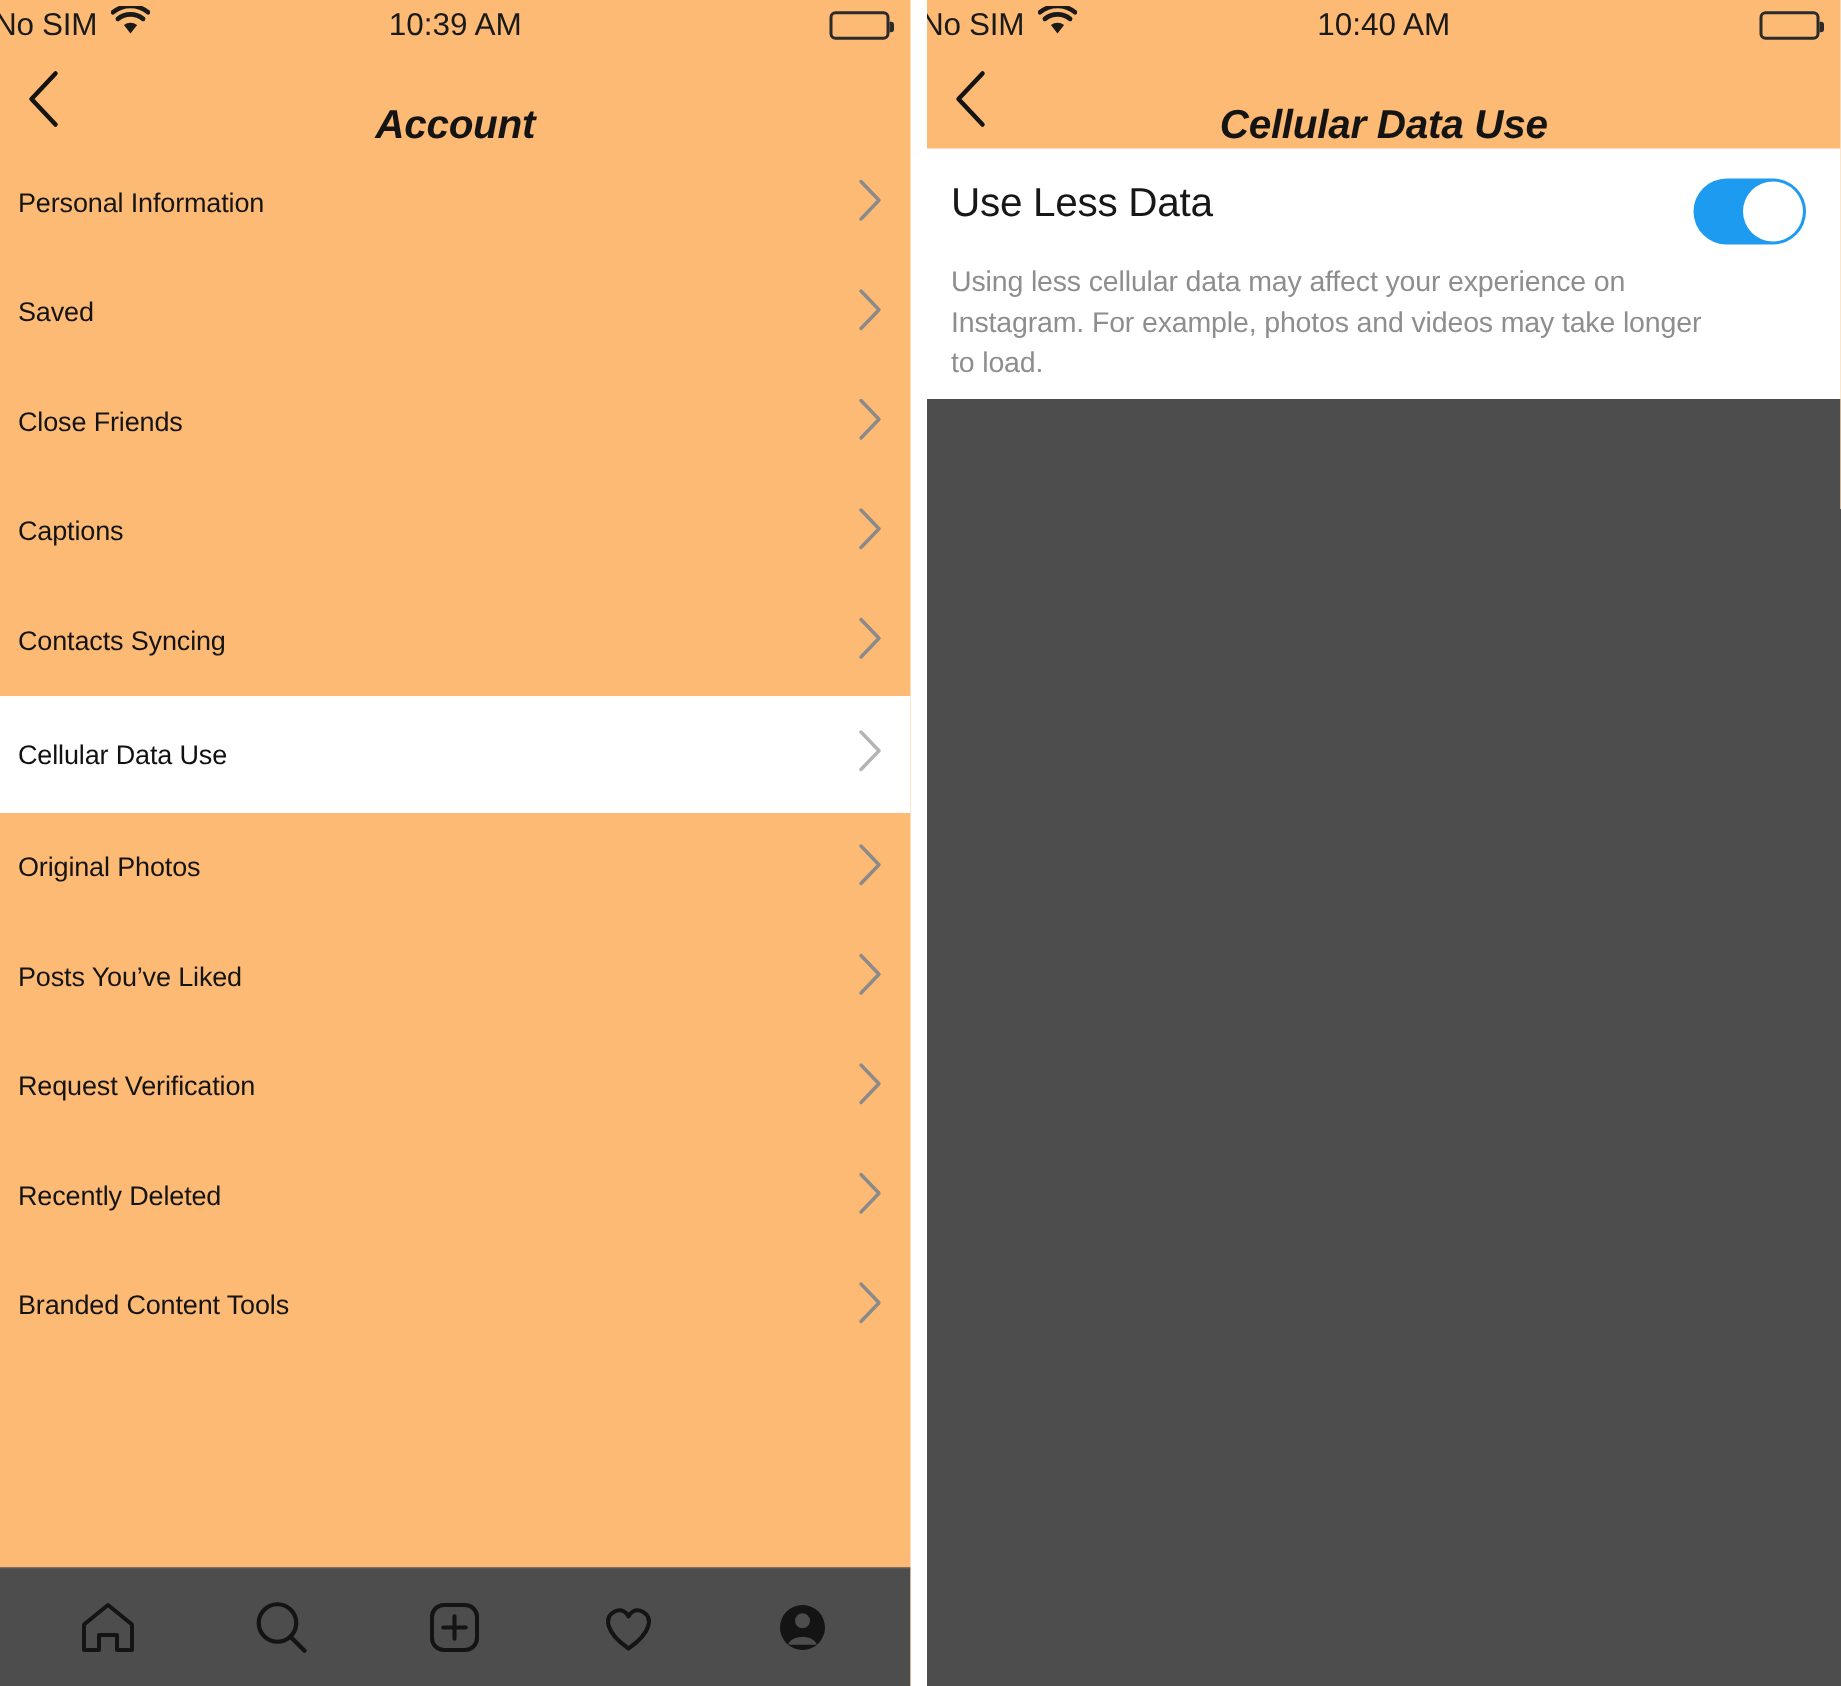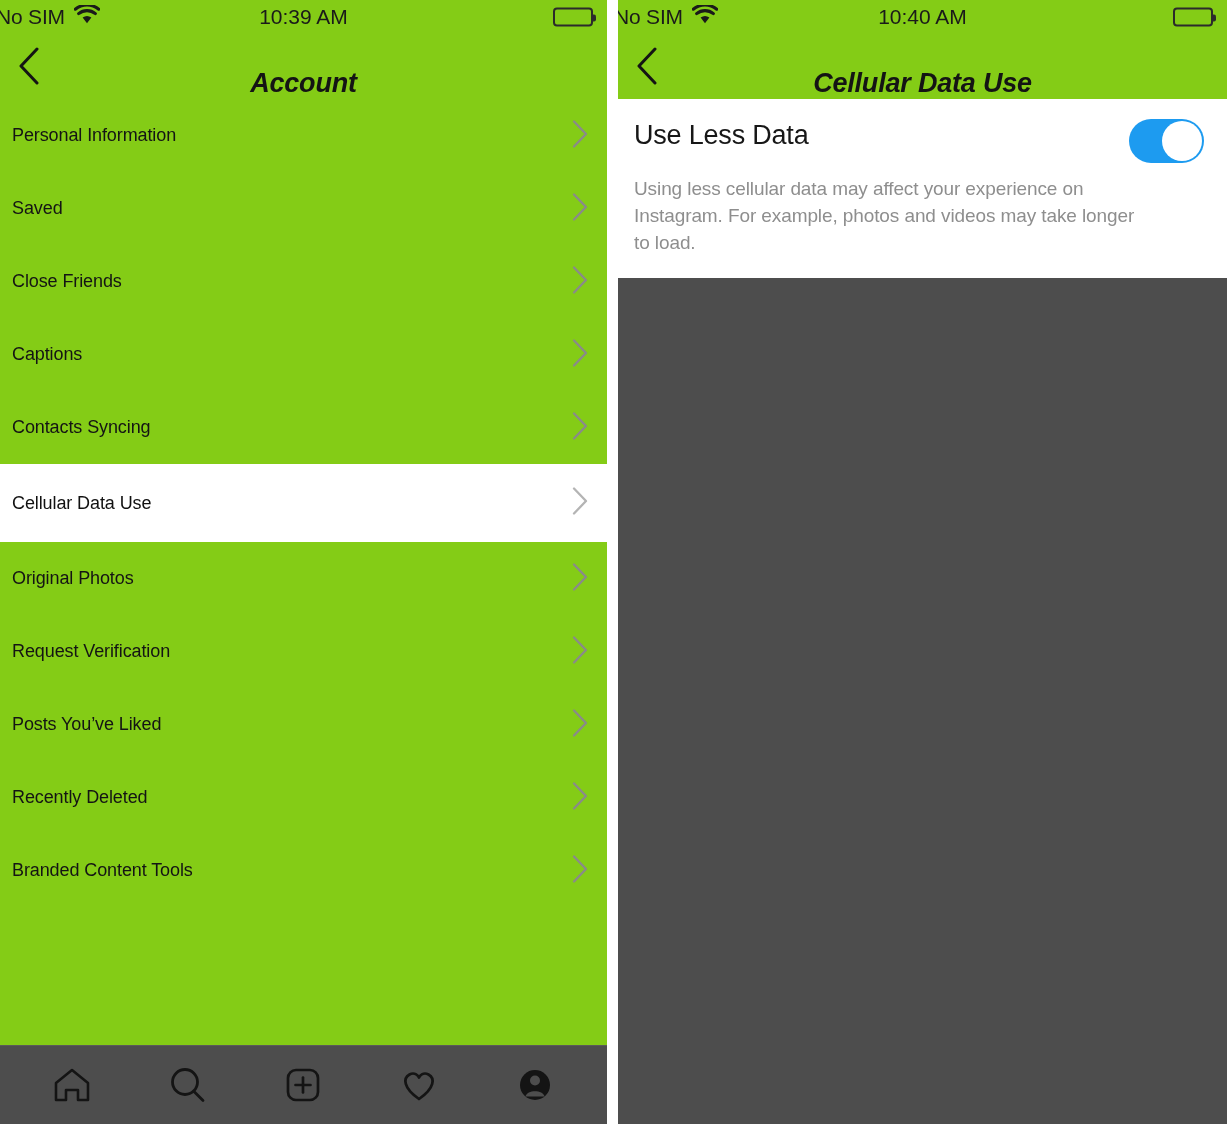--- a/index.html
+++ b/index.html
@@ -18,21 +18,21 @@
     width: 1227px;
     height: 1124px;
     display: flex;
     background: #ffffff;
   }
 
   
   .panel {
     position: relative;
     height: 1124px;
-    background: #84cc16;
+    background: #fdba74;
     overflow: hidden;
   }
   .panel-left  { width: 607px; }
   .panel-gap   { width: 11px; background: #ffffff; height: 1124px; }
   .panel-right { width: 609px; }
 
   
   .statusbar {
     position: relative;
     height: 33px;
@@ -164,21 +164,21 @@
     width: 56px; height: 56px;
     display: flex;
     align-items: center;
     justify-content: center;
     cursor: pointer;
   }
 
   
   .card {
     background: #ffffff;
-    padding: 18px 16px 22px 16px;
+    padding: 18px 16px 10px 16px;
     position: relative;
     box-sizing: border-box;
   }
   .card-head {
     display: flex;
     align-items: flex-start;
     justify-content: space-between;
   }
   .card-title {
     font-size: 27px;
@@ -316,30 +316,30 @@
       <div class="list-row">
         <span class="row-label">Original Photos</span>
         <span class="chev">
           <svg width="17" height="29" viewBox="0 0 17 29">
               <path d="M2 2 L14 14.5 L2 27" stroke="#8a8a8a" stroke-width="2.3" fill="none" stroke-linecap="round" stroke-linejoin="round"></path>
             </svg>
         </span>
       </div>
 
       <div class="list-row">
+        <span class="row-label">Posts You’ve Liked</span>
+        <span class="chev">
+          <svg width="17" height="29" viewBox="0 0 17 29">
+              <path d="M2 2 L14 14.5 L2 27" stroke="#8a8a8a" stroke-width="2.3" fill="none" stroke-linecap="round" stroke-linejoin="round"></path>
+            </svg>
+        </span>
+      </div>
+
+      <div class="list-row">
         <span class="row-label">Request Verification</span>
-        <span class="chev">
-          <svg width="17" height="29" viewBox="0 0 17 29">
-              <path d="M2 2 L14 14.5 L2 27" stroke="#8a8a8a" stroke-width="2.3" fill="none" stroke-linecap="round" stroke-linejoin="round"></path>
-            </svg>
-        </span>
-      </div>
-
-      <div class="list-row">
-        <span class="row-label">Posts You’ve Liked</span>
         <span class="chev">
           <svg width="17" height="29" viewBox="0 0 17 29">
               <path d="M2 2 L14 14.5 L2 27" stroke="#8a8a8a" stroke-width="2.3" fill="none" stroke-linecap="round" stroke-linejoin="round"></path>
             </svg>
         </span>
       </div>
 
       <div class="list-row">
         <span class="row-label">Recently Deleted</span>
         <span class="chev">

